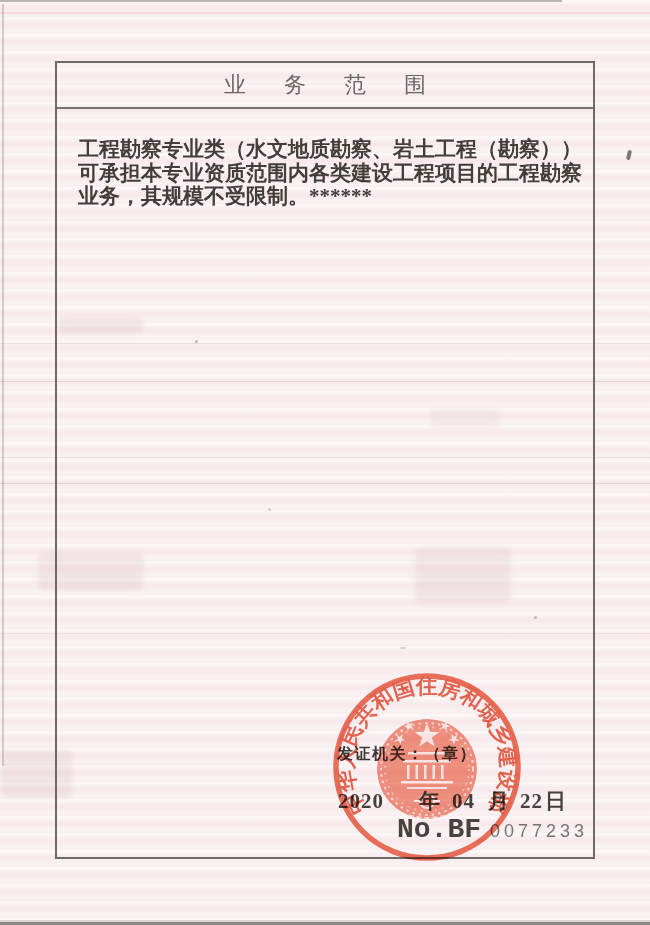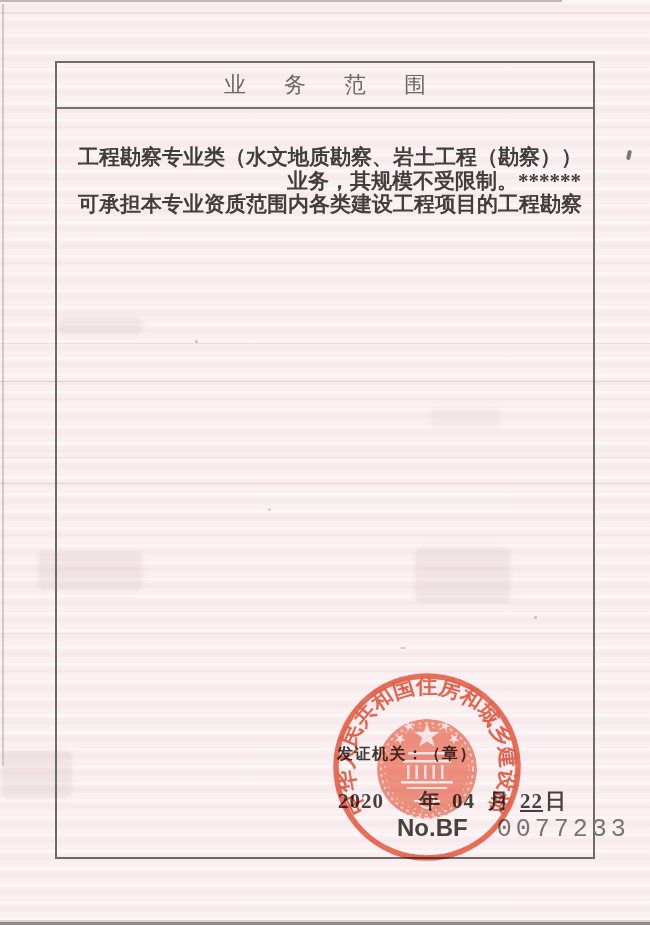--- a/index.html
+++ b/index.html
@@ -22,60 +22,59 @@
   .art-left-line{left:2px;top:4px;width:2px;height:762px;background:#a9a19f;opacity:.5;}
   .art-bottom-strip{left:0;bottom:0;width:650px;height:3px;background:#8e8a89;}
   .art-bottom-strip2{left:0;bottom:3px;width:650px;height:2px;background:#cbb6b8;opacity:.55;}
   .art-pink-streak{left:0;top:12px;width:650px;height:2px;background:#f2d5d9;opacity:.9;}
   .hline{left:0;width:650px;height:1px;background:rgba(150,130,132,0.16);}
   .speck{border-radius:2px;}
   .smudge{background:rgba(193,163,166,0.16);filter:blur(2px);border-radius:6px;}
   
   .frame{
     position:absolute;left:55px;top:61px;width:540px;height:798px;
-    border:2px solid #6e6a67;box-sizing:border-box;text-align:right;
+    border:2px solid #6e6a67;box-sizing:border-box;
   }
   .title-band{
     height:44px;border-bottom:2px solid #76726e;box-sizing:content-box;
     display:flex;align-items:center;justify-content:center;
   }
   .doc-title{
     font-size:22px;color:#6b6762;letter-spacing:38px;padding-left:38px;
     font-weight:400;font-family:"Liberation Sans","DejaVu Sans",sans-serif;
   }
-  .content{padding:37px 12px 0 21px;}
+  .content{padding:29px 12px 0 21px;}
   .body-line{
     font-size:21px;line-height:23.7px;height:23.7px;color:#433d39;
     font-weight:600;letter-spacing:0px;white-space:nowrap;
     font-family:"Liberation Serif","DejaVu Serif",serif;
   }
   
   .issuer{
     position:absolute;left:337px;top:744px;font-size:16px;color:#3e3833;
     font-weight:600;letter-spacing:1.5px;
     font-family:"Liberation Serif","DejaVu Serif",serif;white-space:nowrap;
   }
   .date-line{
     position:absolute;left:338px;top:787px;font-size:21px;color:#45403c;
     font-weight:600;font-family:"Liberation Serif","DejaVu Serif",serif;white-space:nowrap;
   }
   .date-line .yr{margin-right:35px;letter-spacing:1px;}
   .date-line .u1{margin-right:12px;}
   .date-line .mo{margin-right:13px;letter-spacing:1px;margin-top:24px;}
   .date-line .u2{margin-right:11px;}
-  .date-line .dy{margin-right:2px;letter-spacing:1px;text-decoration:underline;}
+  .date-line .dy{margin-right:2px;letter-spacing:1px;}
   .serial-line{position:absolute;left:397px;top:814px;white-space:nowrap;}
   .serial-prefix{
-    font-size:24px;color:#47423d;font-weight:600;margin-right:9px;
-    font-family:Liberation Sans, sans-serif;
+    font-size:28px;color:#47423d;font-weight:600;margin-right:9px;
+    font-family:Liberation Mono, monospace;
   }
   .serial-number{
-    font-size:25px;color:#77736f;letter-spacing:4px;font-weight:400;
-    font-family:Liberation Mono, monospace;
-    margin-left:20px;
+    font-size:18px;color:#77736f;letter-spacing:4px;font-weight:400;
+    font-family:Liberation Sans, sans-serif;
   }
   
   .seal{
     position:absolute;left:329px;top:669px;width:196px;height:196px;
     mix-blend-mode:multiply;opacity:.93;
   }
 </style>
 </head>
 <body>
 
@@ -97,22 +96,22 @@
   <div class="art speck" style="left:268px;top:508px;width:3px;height:3px;background:#b3a8a3;opacity:.5"></div>
   <div class="art speck" style="left:534px;top:616px;width:3px;height:3px;background:#a09692;opacity:.6"></div>
   <div class="art speck" style="left:400px;top:647px;width:6px;height:2px;background:#b5aba6;opacity:.5"></div>
 
   <div class="frame">
     <div class="title-band">
       <span class="doc-title">业务范围</span>
     </div>
     <div class="content">
       <div class="body-line">工程勘察专业类（水文地质勘察、岩土工程（勘察））</div>
+      <div class="body-line">可承担本专业资质范围内各类建设工程项目的工程勘察</div>
       <div class="body-line">业务，其规模不受限制。******</div>
-      <div class="body-line">可承担本专业资质范围内各类建设工程项目的工程勘察</div>
     </div>
   </div>
 
   <div class="issuer">发证机关：（章）</div>
 
   <div class="date-line">
     <span class="yr">2020</span><span class="u1">年</span><span class="mo">04</span><span class="u2">月</span><span class="dy">22</span><span>日</span>
   </div>
 
   <div class="serial-line">

